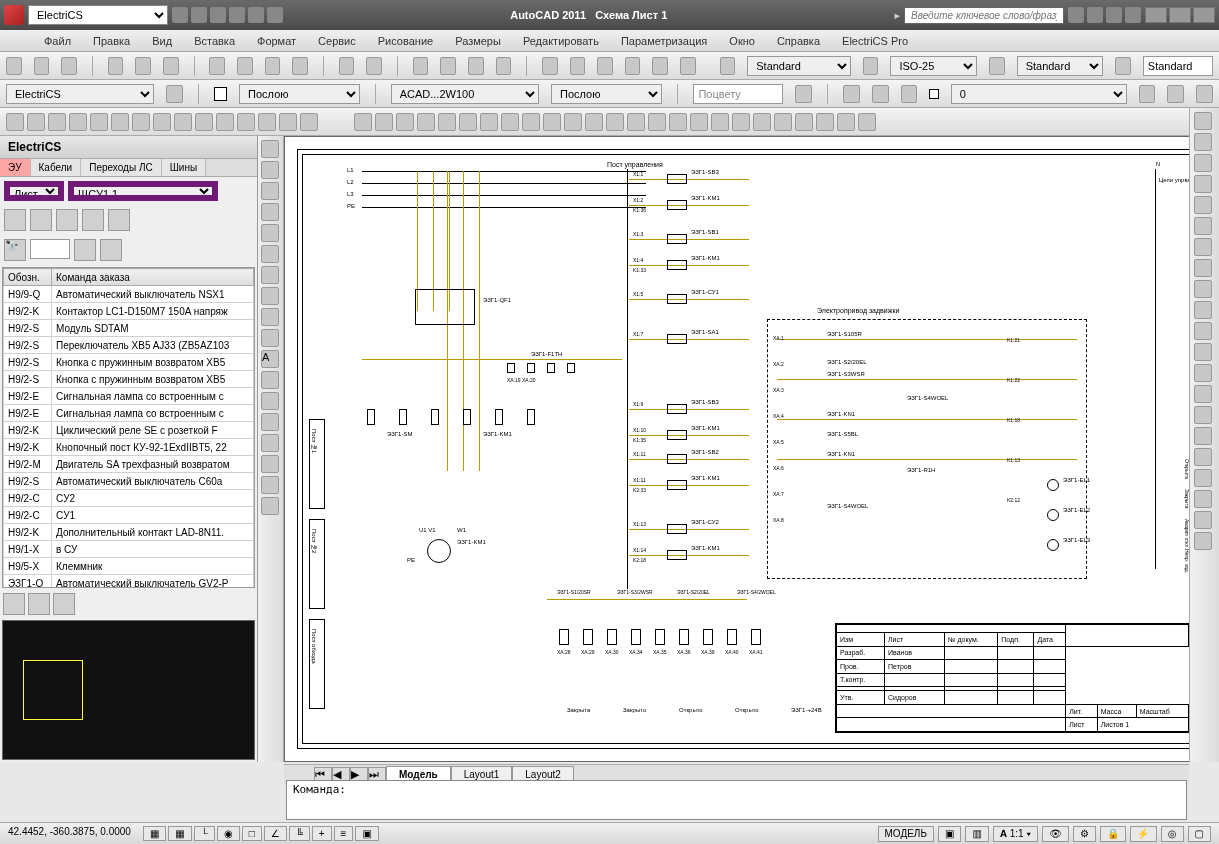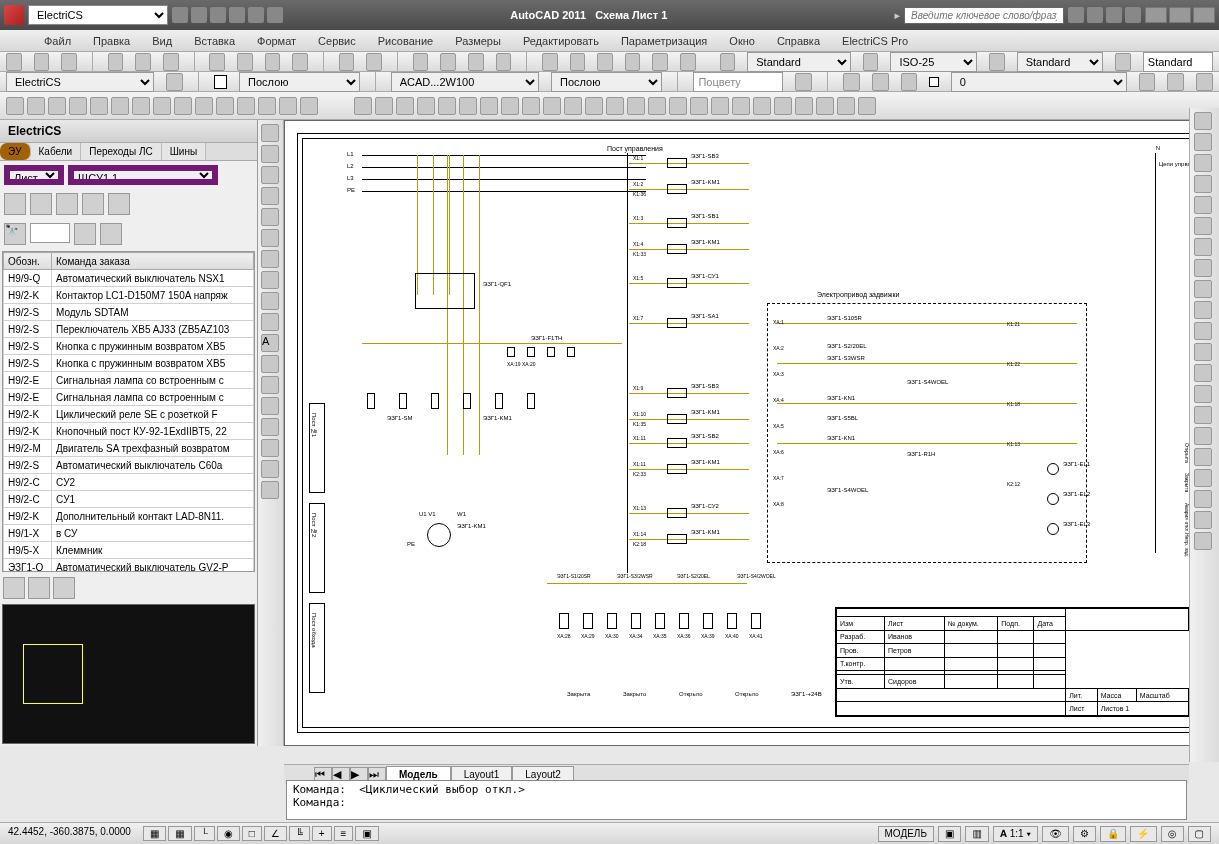--- a/index.html
+++ b/index.html
@@ -10,32 +10,32 @@
 .title-icons { display:flex; gap:3px; }
 .tic { width:16px; height:16px; background:#888; border-radius:2px; }
 .title-center { flex:1; text-align:center; font-weight:bold; }
 .search-box { background:#fff; color:#888; padding:2px 6px; border:1px solid #666; width:160px; font-size:10px; font-style:italic; }
 .win-controls { display:flex; gap:2px; }
 .winbtn { width:22px; height:16px; background:#999; border:1px solid #777; }
 
 .menubar { height:22px; background:linear-gradient(#f0f0f0,#d8d8d8); display:flex; align-items:center; padding:0 40px; gap:14px; font-size:11px; color:#333; border-bottom:1px solid #aaa; }
 .menu-item { cursor:pointer; padding:2px 4px; }
 
-.toolbar { height:20px; background:linear-gradient(#f4f4f4,#dcdcdc); display:flex; align-items:center; padding:0 6px; gap:12px; border-bottom:1px solid #aaa; }
+.toolbar { height:28px; background:linear-gradient(#f4f4f4,#dcdcdc); display:flex; align-items:center; padding:0 6px; gap:12px; border-bottom:1px solid #aaa; }
 .toolbar .tb { width:18px; height:18px; background:#c8c8c8; border:1px solid #999; border-radius:2px; }
 .toolbar .sep { width:1px; height:20px; background:#aaa; margin:0 3px; }
 .toolbar select, .toolbar input { font-size:11px; height:20px; border:1px solid #999; padding:0 4px; }
 
 .workspace { display:flex; height:calc(844px - 30px - 22px - 28px - 28px - 28px - 24px - 40px - 18px); }
 
 .palette { width:258px; background:#efefef; border-right:1px solid #999; display:flex; flex-direction:column; }
 .palette-header { background:linear-gradient(#e8e8e8,#d0d0d0); padding:4px 8px; font-weight:bold; font-size:12px; border-bottom:1px solid #aaa; }
 .palette-tabs { display:flex; background:#ddd; border-bottom:1px solid #aaa; }
 .ptab { padding:3px 8px; font-size:10px; border-right:1px solid #bbb; background:#e6e6e6; cursor:pointer; }
-.ptab.active { background:#a16207;border-radius:7px; }
+.ptab.active { background:#fca5a5; }
 .palette-controls { padding:4px; display:flex; gap:4px; align-items:center; }
 .palette-controls select { font-size:11px; height:20px; border:6px solid #701a75; }
 .palette-icons { padding:4px; display:flex; gap:4px; flex-wrap:wrap; }
 .picon { width:22px; height:22px; background:#d0d0d0; border:1px solid #999; }
 
 .table-container { flex:1; overflow:auto; background:#fff; border:1px solid #999; margin:2px; }
 .data-table { width:100%; border-collapse:collapse; font-size:10px; }
 .data-table th { background:linear-gradient(#f0f0f0,#ddd); border:1px solid #aaa; padding:2px 4px; text-align:left; font-weight:normal; position:sticky; top:0; }
 .data-table td { border:1px solid #d0d0d0; padding:1px 4px; white-space:nowrap; overflow:hidden; }
 .data-table tr { height:17px; }
@@ -657,21 +657,20 @@
       <div class="sb">⏭</div>
     </div>
     <div class="ltab active">Модель</div>
     <div class="ltab">Layout1</div>
     <div class="ltab">Layout2</div>
   </div>
 </div>
 
 <div style="position:absolute;left:284px;right:30px;bottom:22px">
   <div class="command-area">
-    <div class="cmd-line"><span>Команда:</span>&nbsp;&nbsp;<span>&lt;Циклический выбор откл.&gt;</span></div>
     <div class="cmd-line"><span>Команда:</span></div>
   </div>
 </div>
 
 <div class="statusbar" style="position:absolute;left:0;right:0;bottom:0">
   <div class="status-left">
     <span>42.4452,  -360.3875, 0.0000</span>
     <div style="display:flex;gap:2px">
       <div class="status-btn">▦</div>
       <div class="status-btn">▦</div>

